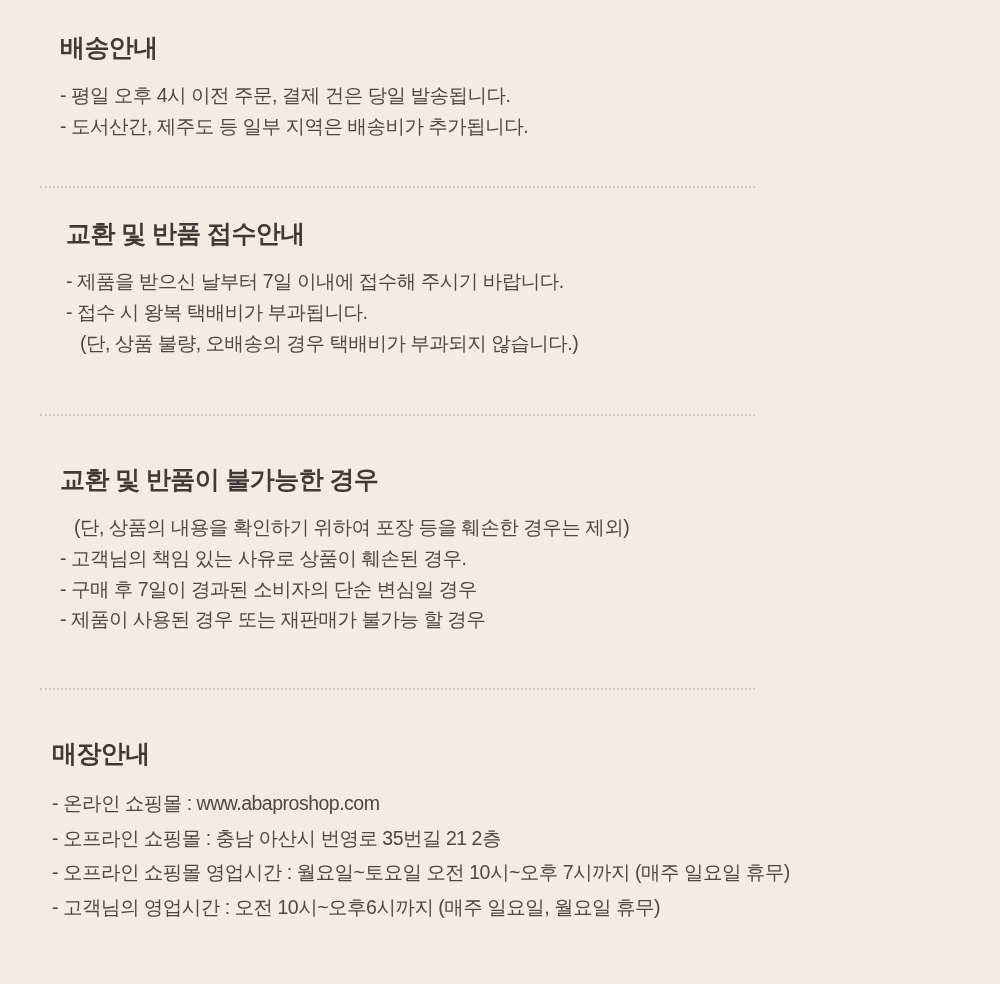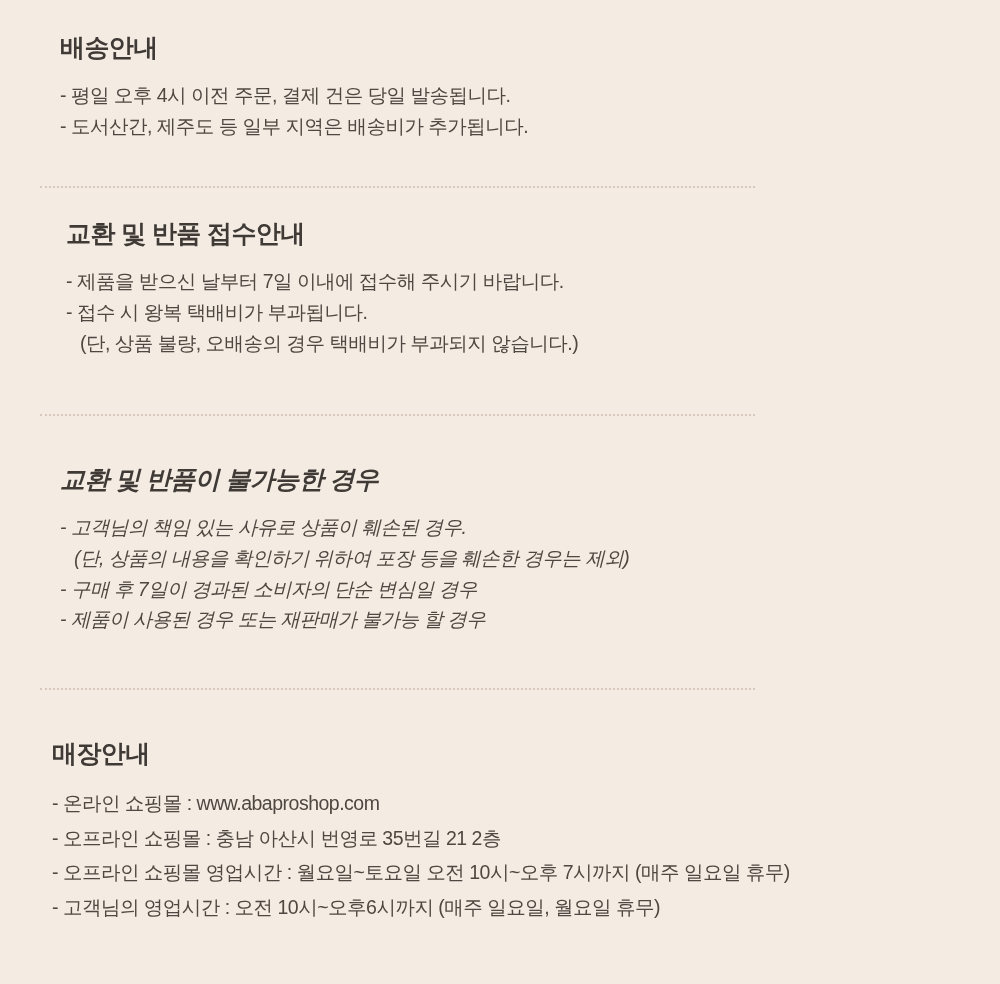--- a/index.html
+++ b/index.html
@@ -52,21 +52,21 @@
     border: 0;
     border-top: 2px dotted #d6c9ba;
     margin: 0;
     height: 0;
   }
   
   .s1 { position: absolute; left: 60px; top: 32px; }
   .d1 { position: absolute; left: 40px; top: 186px; width: 715px; }
   .s2 { position: absolute; left: 66px; top: 218px; }
   .d2 { position: absolute; left: 40px; top: 414px; width: 715px; }
-  .s3 { position: absolute; left: 60px; top: 464px; font-style: italic; }
+  .s3 { position: absolute; left: 60px; top: 464px; }
   .d3 { position: absolute; left: 40px; top: 688px; width: 715px; }
   .s4 { position: absolute; left: 52px; top: 738px; }
   .s4 .lines { margin-top: 12px; }
   .s4 .line { line-height: 1.78; }
 </style>
 </head>
 <body>
 
 <div class="page">
 
@@ -87,22 +87,22 @@
       <li class="line">- 접수 시 왕복 택배비가 부과됩니다.</li>
       <li class="line indent">(단, 상품 불량, 오배송의 경우 택배비가 부과되지 않습니다.)</li>
     </ul>
   </div>
 
   <hr class="divider d2">
 
   <div class="section s3">
     <h2 class="section-title">교환 및 반품이 불가능한 경우</h2>
     <ul class="lines">
+      <li class="line indent">(단, 상품의 내용을 확인하기 위하여 포장 등을 훼손한 경우는 제외)</li>
       <li class="line">- 고객님의 책임 있는 사유로 상품이 훼손된 경우.</li>
-      <li class="line indent">(단, 상품의 내용을 확인하기 위하여 포장 등을 훼손한 경우는 제외)</li>
       <li class="line">- 구매 후 7일이 경과된 소비자의 단순 변심일 경우</li>
       <li class="line">- 제품이 사용된 경우 또는 재판매가 불가능 할 경우</li>
     </ul>
   </div>
 
   <hr class="divider d3">
 
   <div class="section s4">
     <h2 class="section-title">매장안내</h2>
     <ul class="lines">

